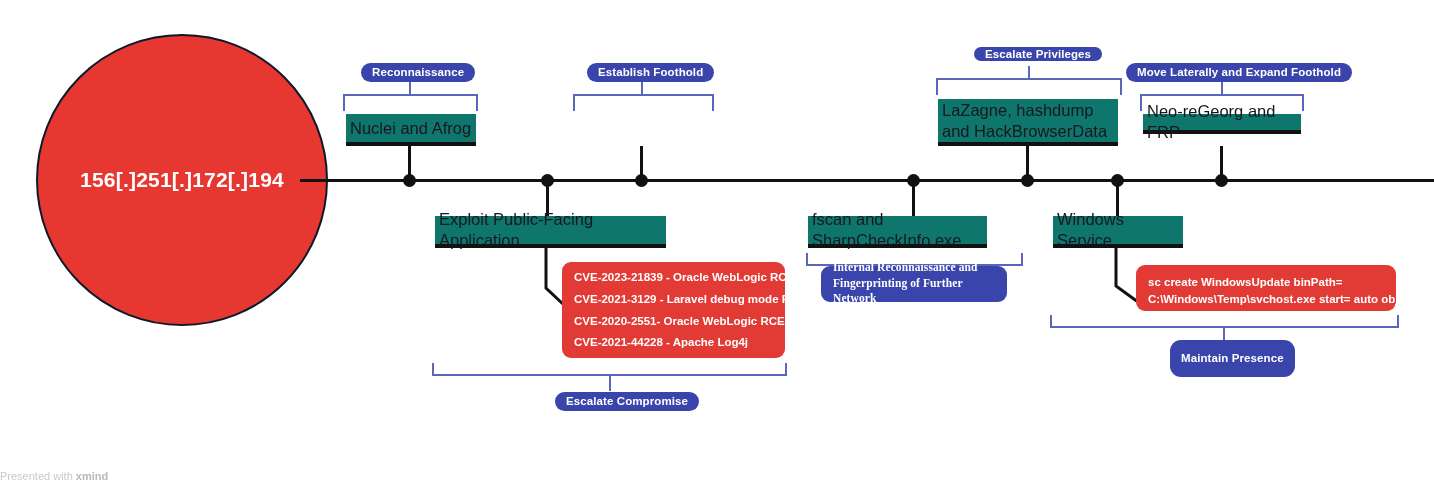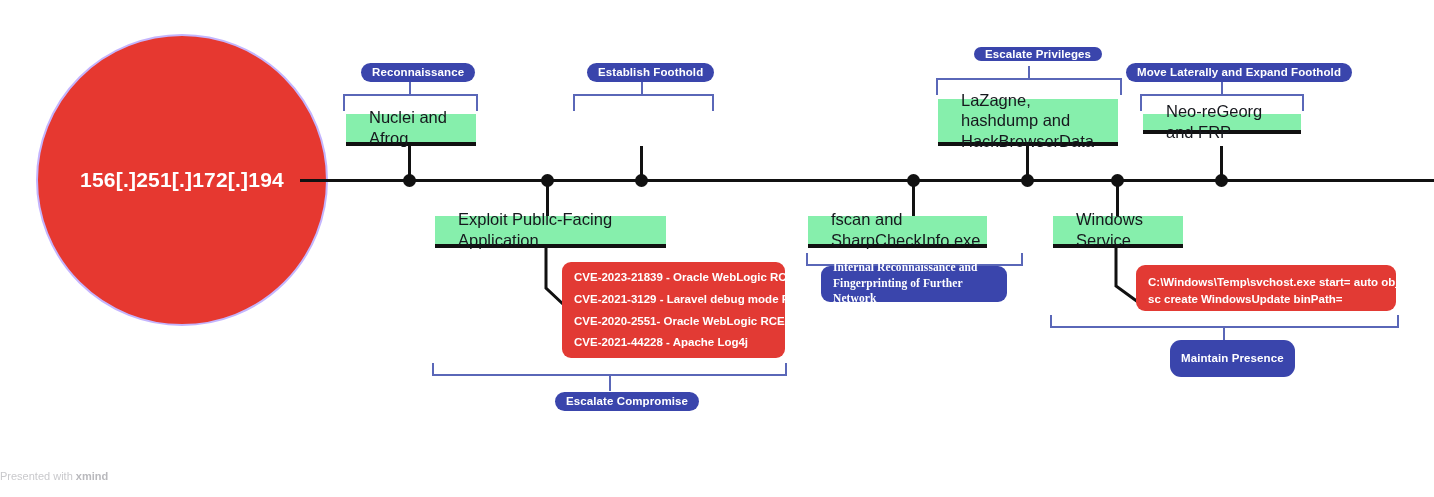--- a/index.html
+++ b/index.html
@@ -15,21 +15,21 @@
     overflow: hidden;
   }
 
   
   .root-node {
     position: absolute;
     left: 36px; top: 34px;
     width: 292px; height: 292px;
     border-radius: 50%;
     background: #e63830;
-    border: 2px solid #c4b5fd;
+    border: 2px solid #0f172a;
     display: flex;
     align-items: center;
     justify-content: center;
     box-sizing: border-box;
   }
   .root-label {
     color: #ffffff;
     font-size: 21px;
     font-weight: bold;
     letter-spacing: 0.2px;
@@ -51,26 +51,26 @@
   }
   .stem {
     position: absolute;
     width: 3px;
     background: #111111;
   }
 
   
   .topic {
     position: absolute;
-    background: #86efac;
+    background: #0f766e;
     border-bottom: 4px solid #111111;
     box-sizing: border-box;
     display: flex;
     align-items: center;
-    padding: 5px 23px;
+    padding: 5px 4px;
     color: #16181d;
     font-size: 16.5px;
     line-height: 1.25;
   }
 
   
   .pill {
     position: absolute;
     background: #3a45ac;
     color: #ffffff;
@@ -218,22 +218,22 @@
   </div>
 
   <div class="node-dot" style="left:1111px; top:174px;"></div>
   <div class="stem" style="left:1116px; top:181px; height:35px;"></div>
   <div class="topic" style="left:1053px; top:216px; width:130px; height:32px;">Windows Service</div>
 
   <svg class="connector">
     <polyline points="1116,248 1116,286 1138,302" fill="none" stroke="#111111" stroke-width="3"></polyline>
   </svg>
   <div class="callout" style="left:1136px; top:265px; width:260px; height:46px;">
+    <div class="cmd-line">sc create WindowsUpdate binPath=</div>
     <div class="cmd-line">C:\Windows\Temp\svchost.exe start= auto obj=</div>
-    <div class="cmd-line">sc create WindowsUpdate binPath=</div>
     <div class="cmd-line">LocalSystem DisplayName= windowsupdate</div>
   </div>
 
   <div class="bracket up" style="left:1050px; top:315px; width:349px; height:13px;"></div>
   <div class="bracket-tick" style="left:1223px; top:327px; height:16px;"></div>
   <div class="pill" style="left:1170px; top:340px; height:37px;">Maintain Presence</div>
 
   <div class="footer">
     <span>Presented with </span><b>xmind</b>
   </div>

